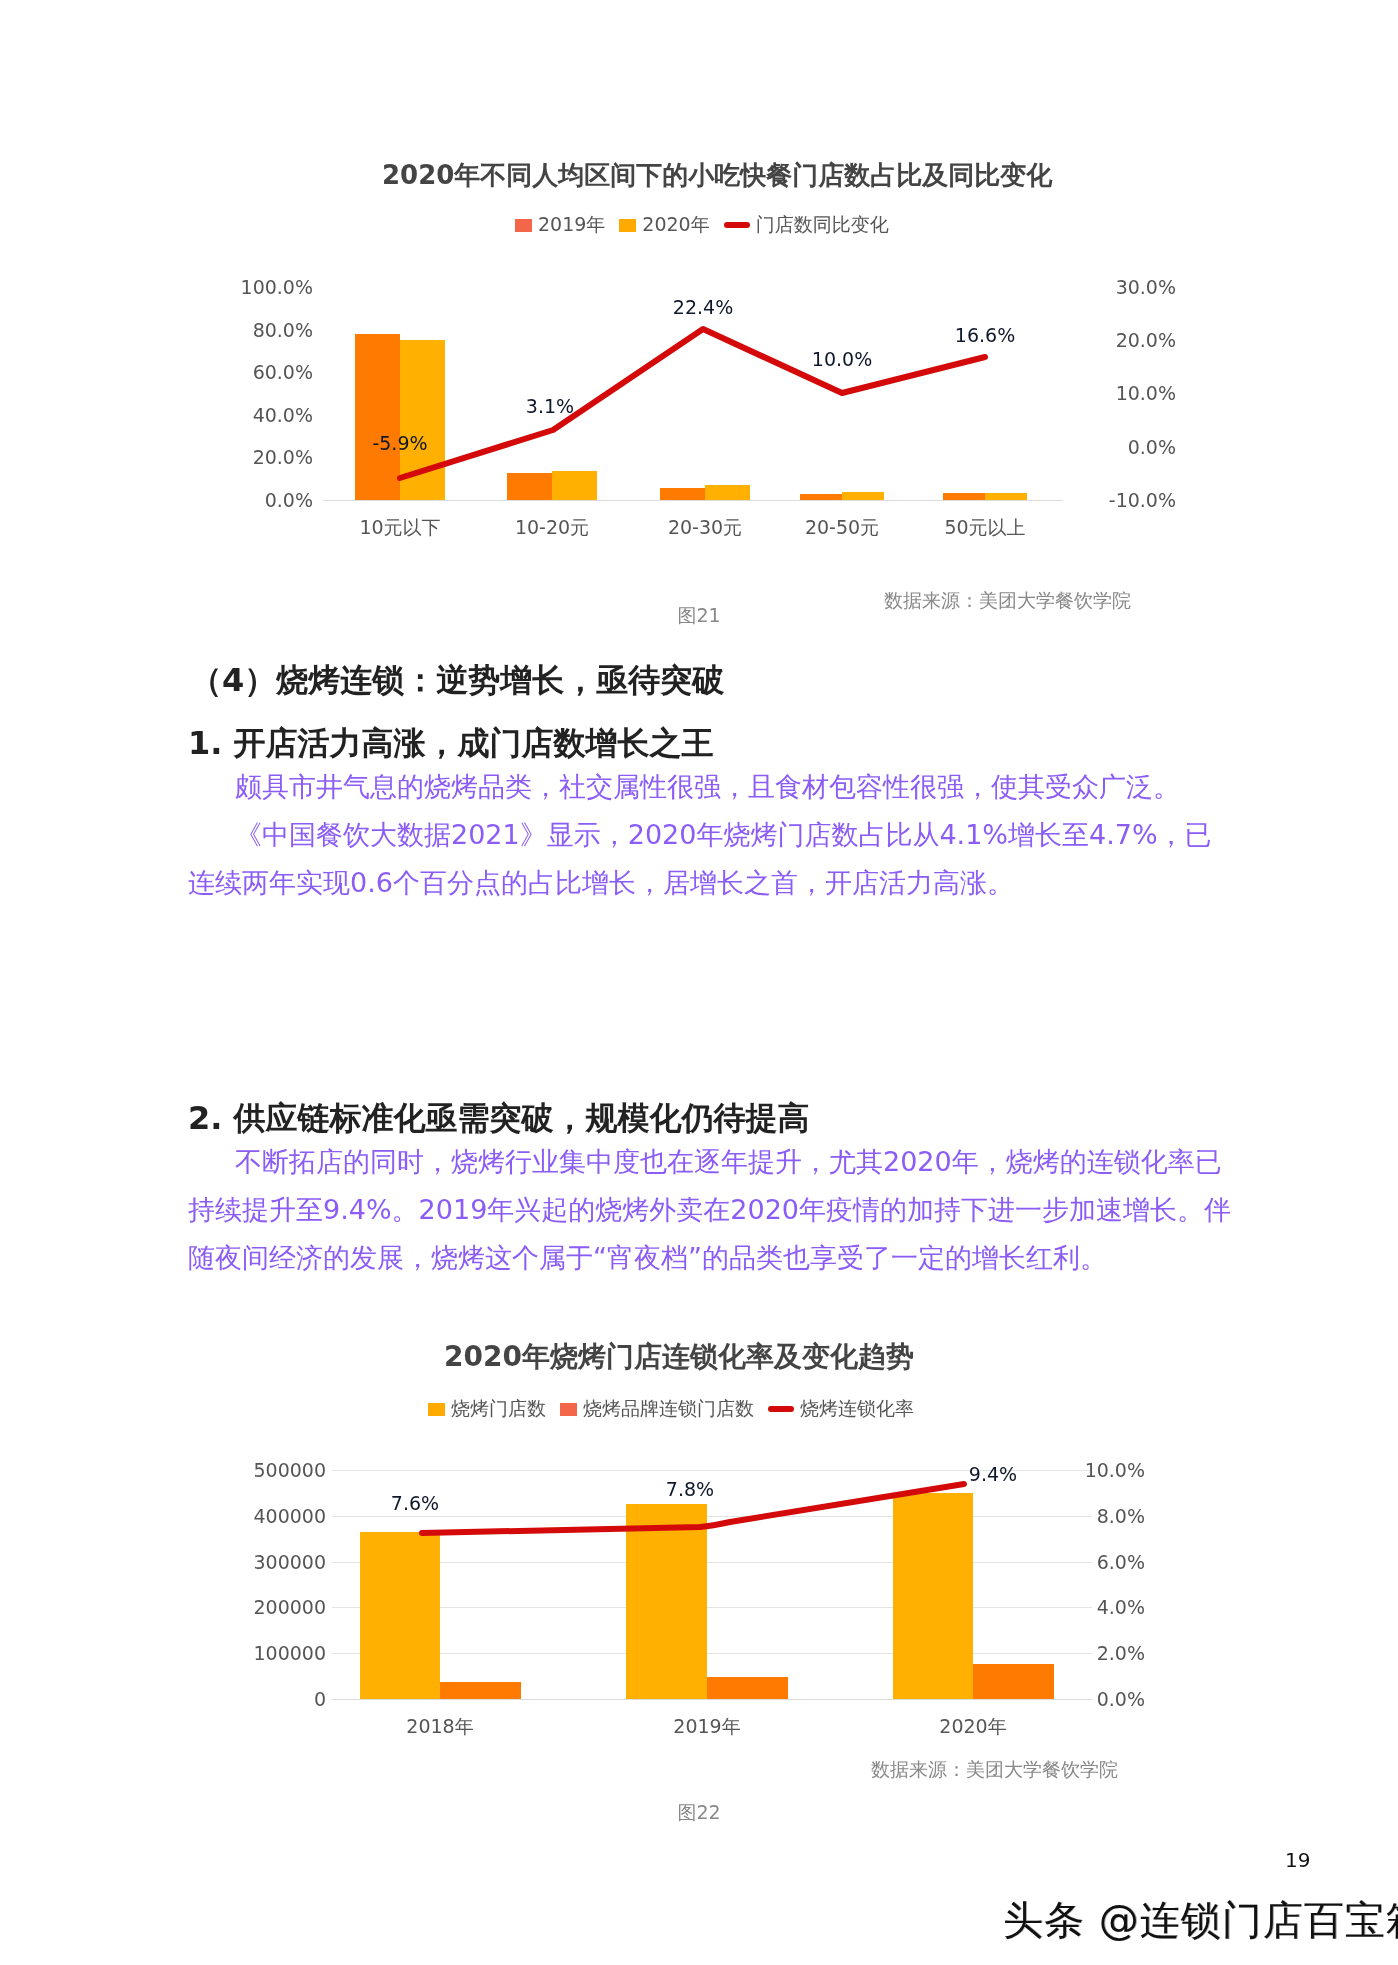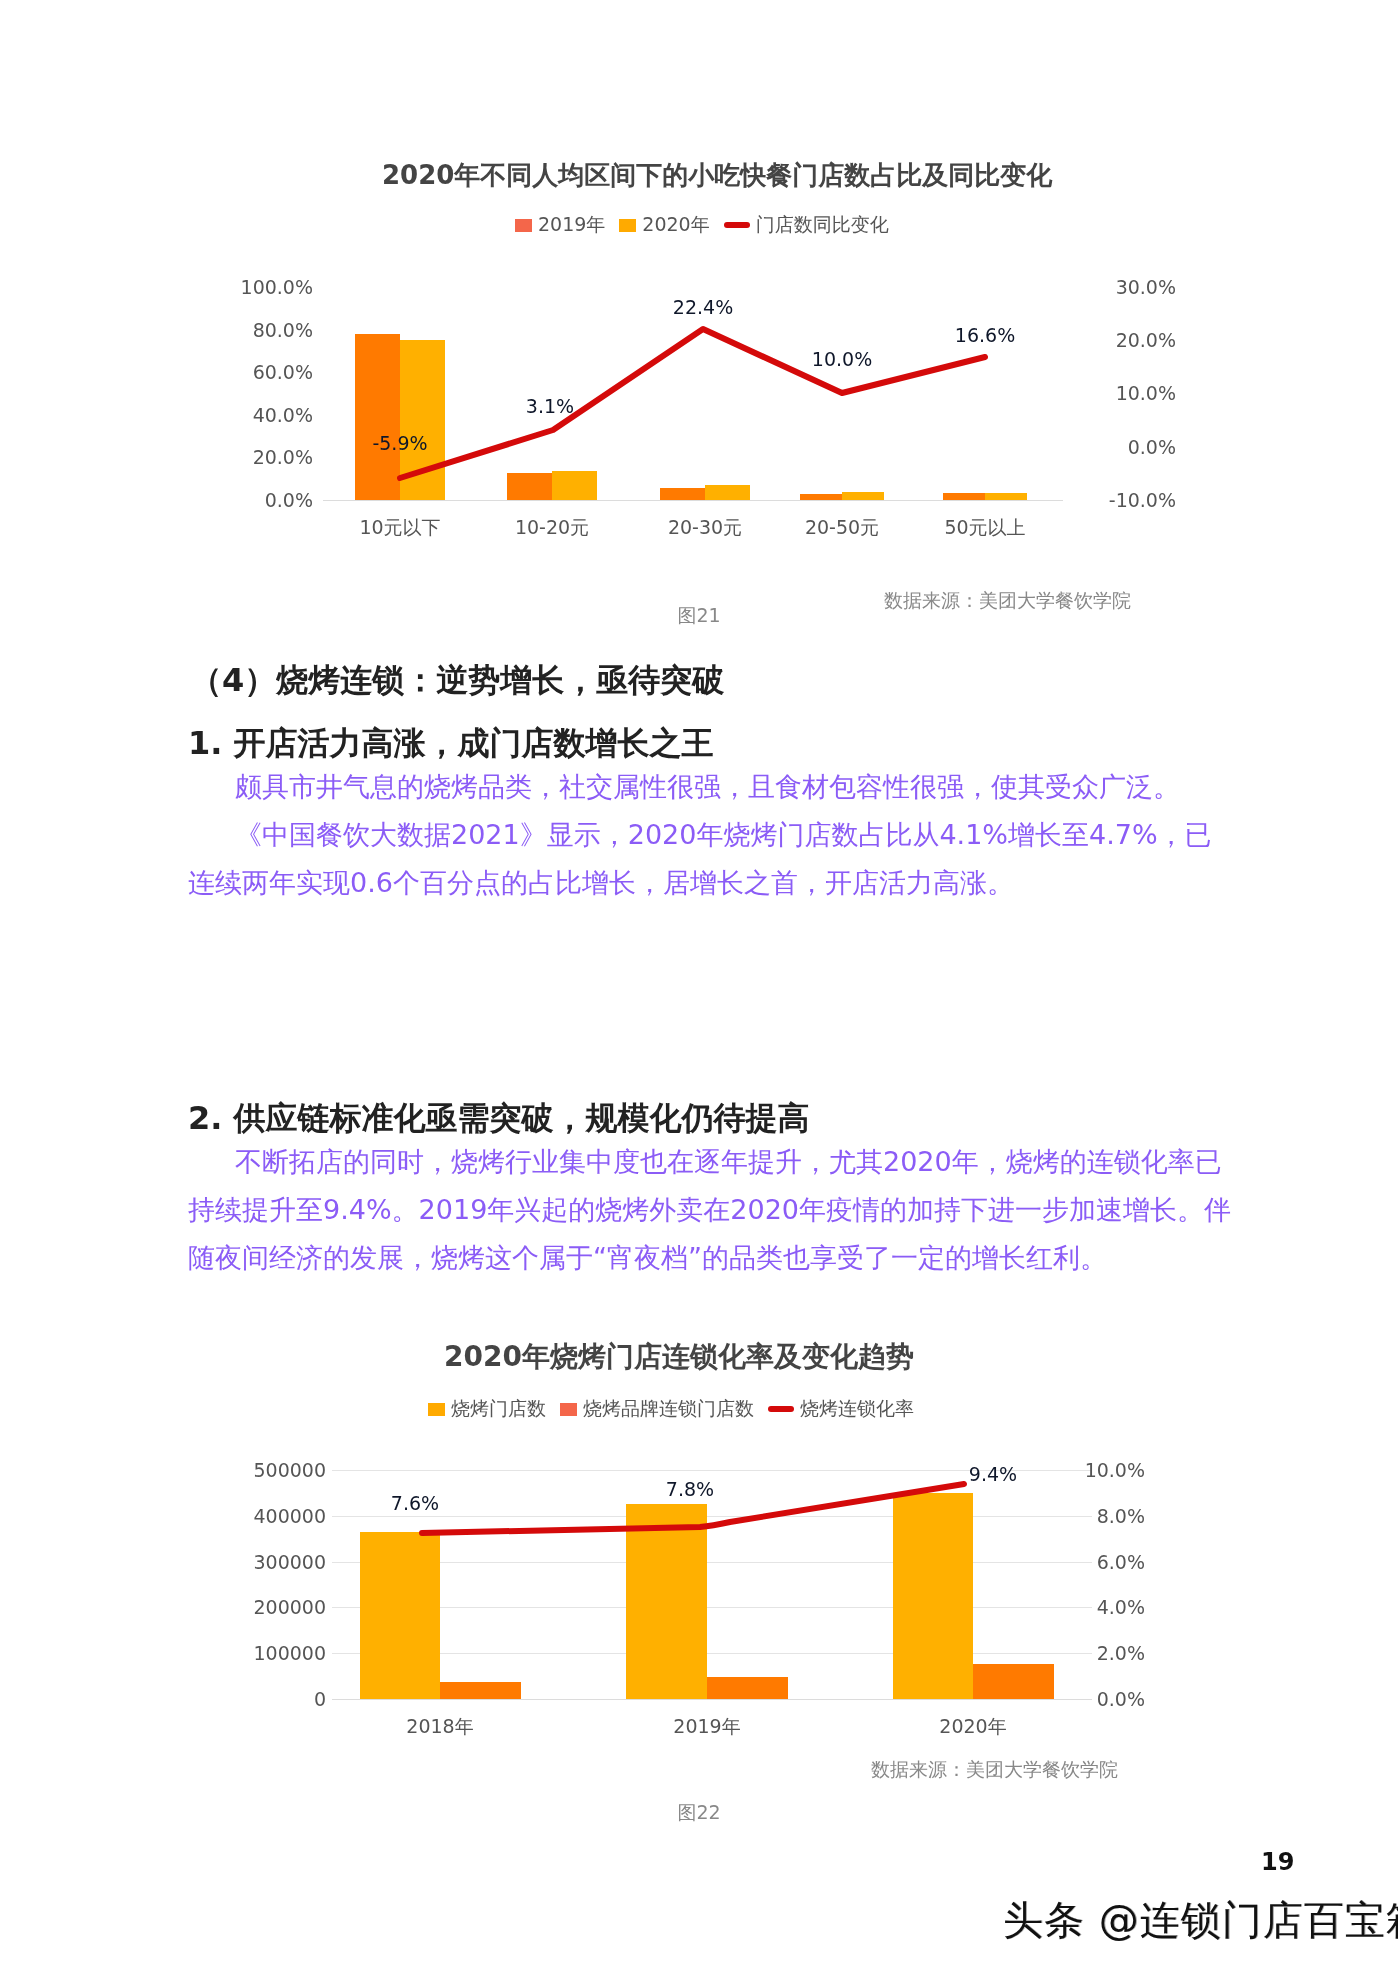--- a/index.html
+++ b/index.html
@@ -14,21 +14,21 @@
   .axis-label { font-size: 19px; color: #555; white-space: nowrap; }
   .cat-label { font-size: 19px; color: #555; white-space: nowrap; transform: translateX(-50%); }
   .data-label { font-size: 19px; color: #0f172a; white-space: nowrap; transform: translateX(-50%); }
   .source { font-size: 19px; color: #888; white-space: nowrap; }
   .fig-caption { font-size: 19px; color: #888; white-space: nowrap; transform: translateX(-50%); }
   .section-heading { font-size: 32px; font-weight: bold; color: #222; white-space: nowrap; }
   .body-text { font-size: 27px; color: #8b5cf6; line-height: 48px; }
   .indent { text-indent: 47px; }
   .bar { position: absolute; }
   .gridline { position: absolute; height: 1px; background: #e4e4e4; }
-  .page-num { font-size: 24px; font-weight: bold; color: #111; }
+  .page-num { font-size: 20px; font-weight: normal; color: #111; margin-left: 24px; }
   .watermark { font-size: 40px; color: #111; white-space: nowrap;
                text-shadow: -1px 0 #fff, 1px 0 #aaa; letter-spacing: 1px; }
 </style>
 </head>
 <body>
 
 <div>
   <div class="abs chart-title" style="left:382px; top:158px;">2020年不同人均区间下的小吃快餐门店数占比及同比变化</div>
 
   <div class="abs legend" style="left:515px; top:212px;">

